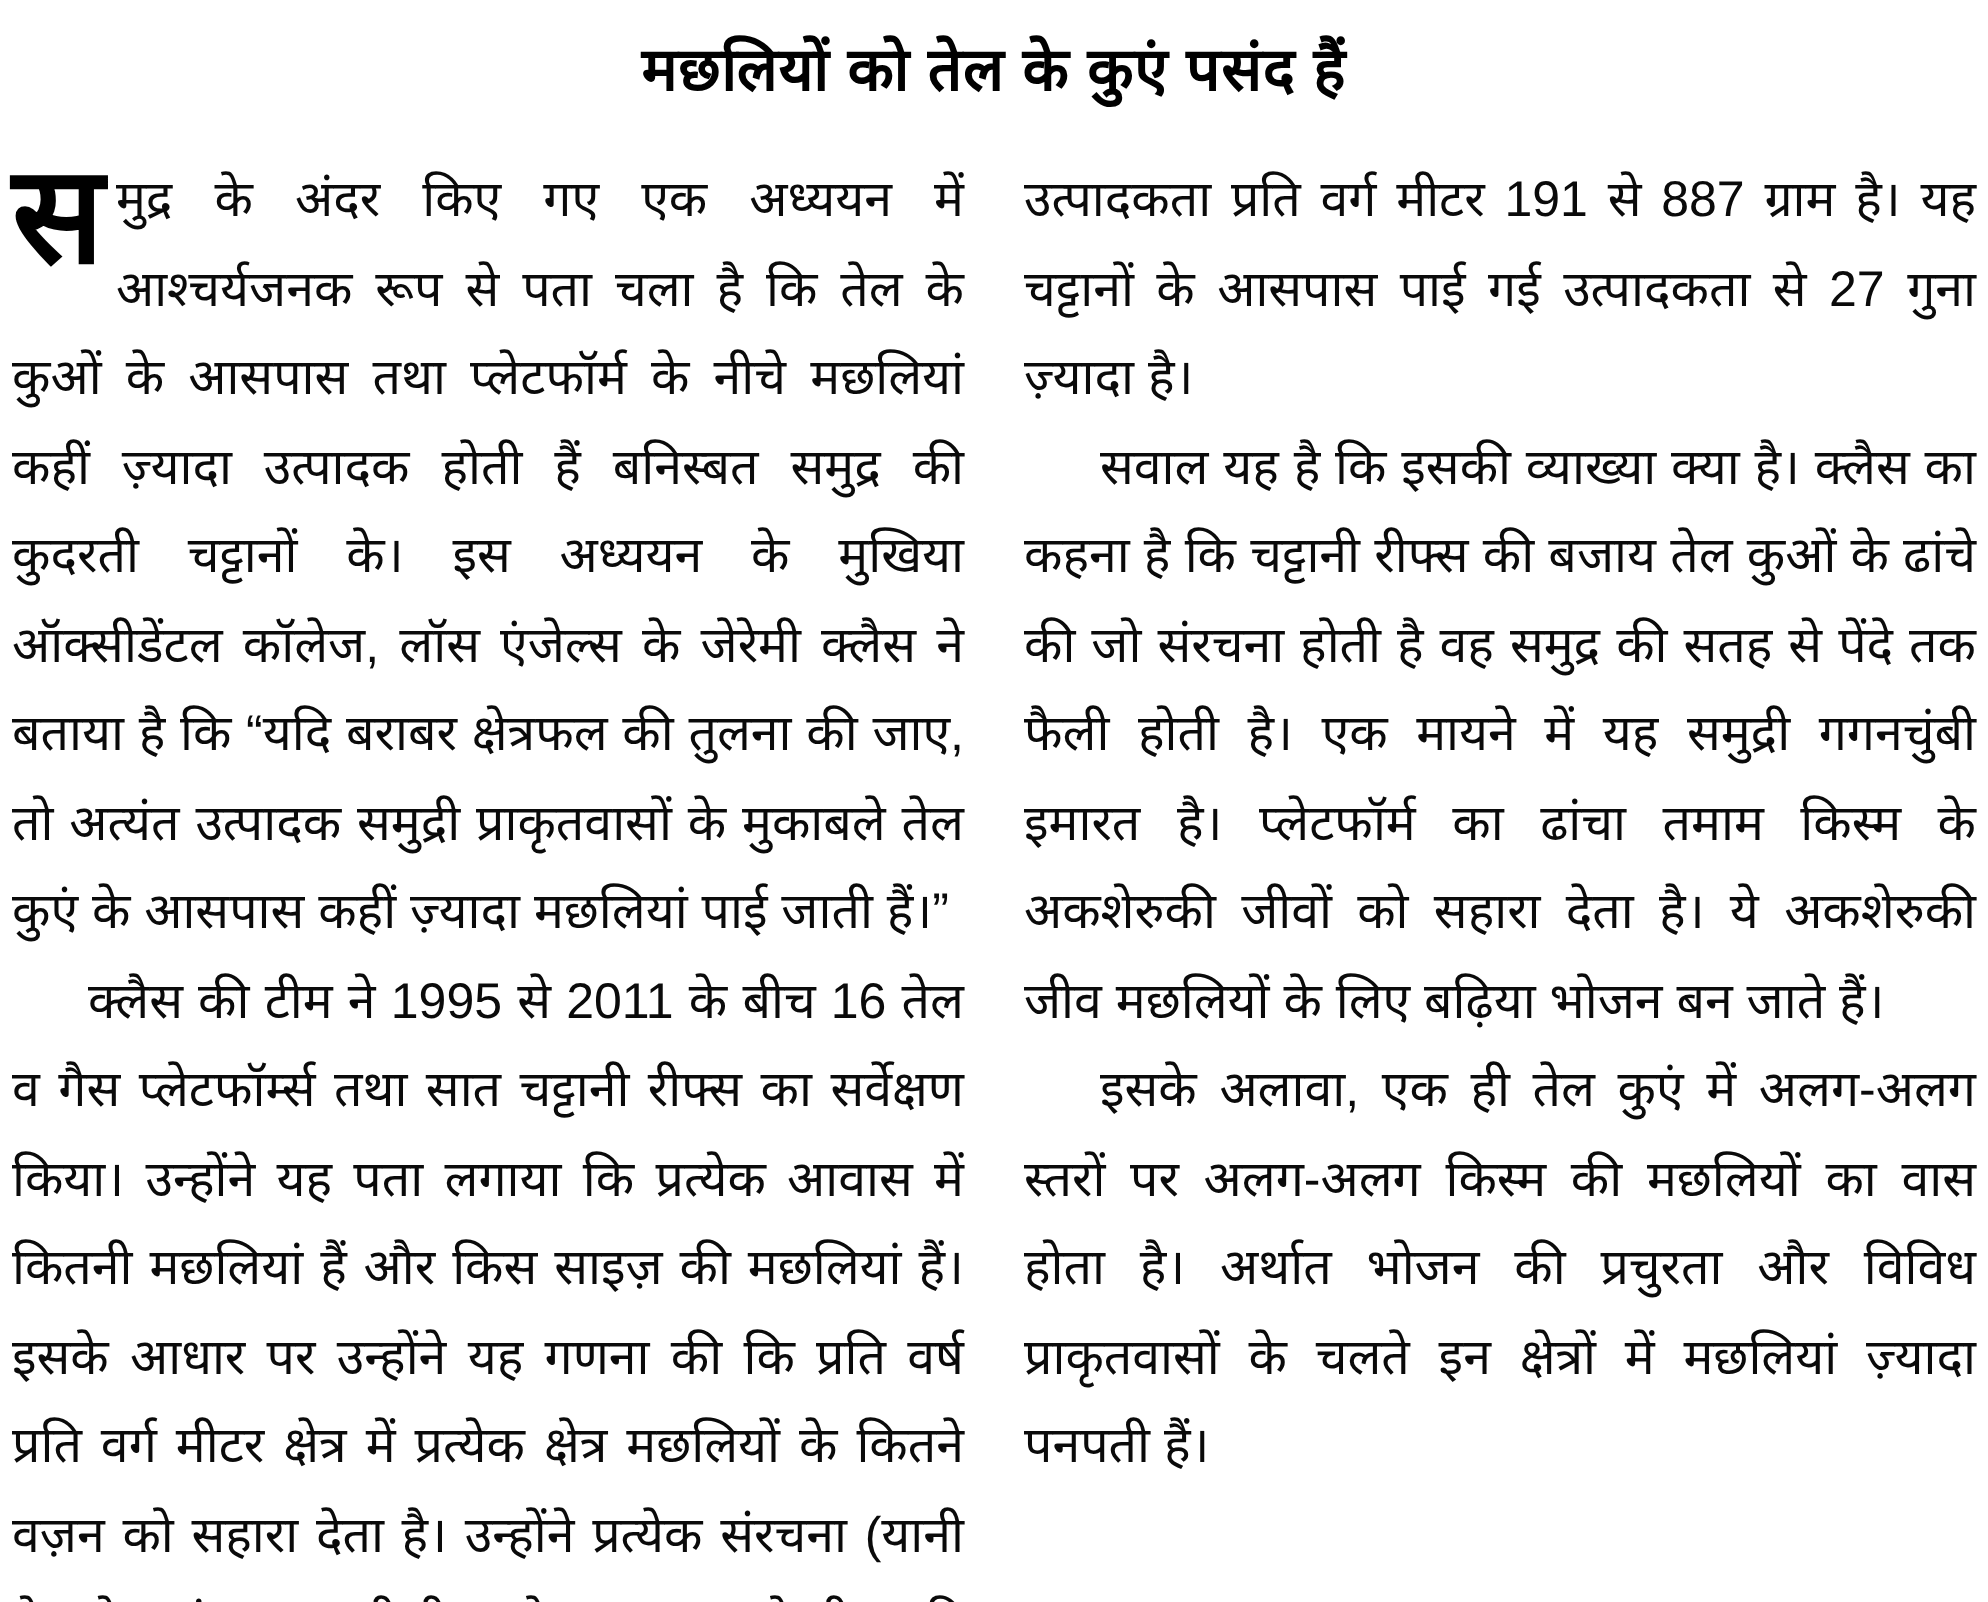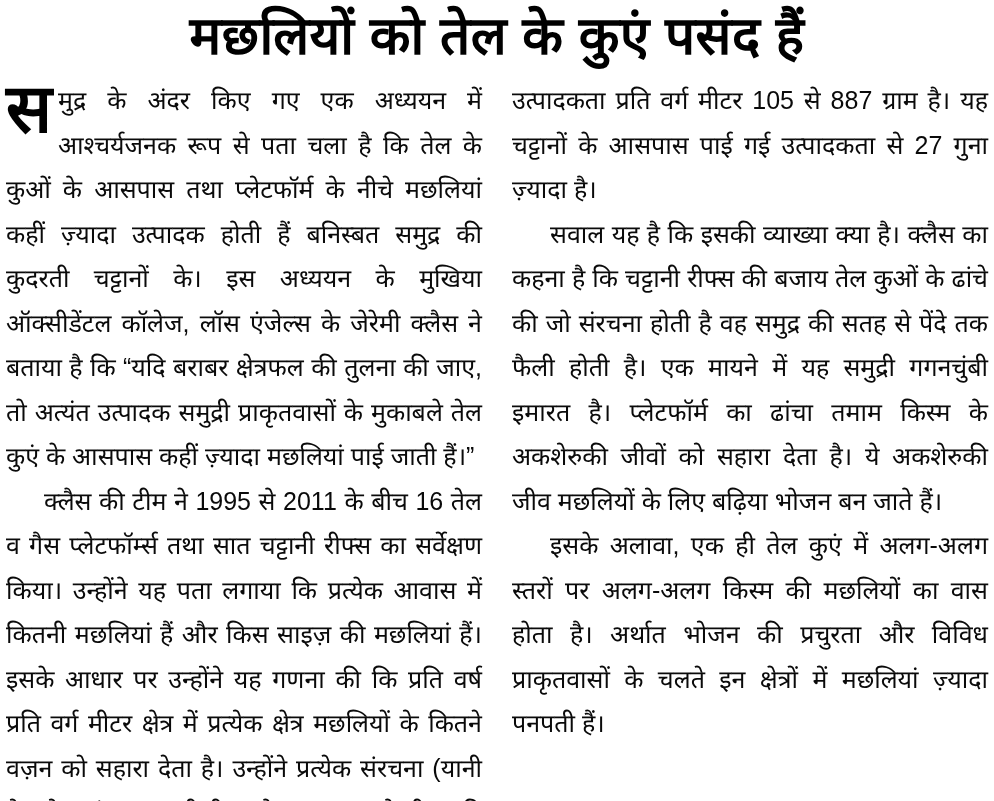--- a/index.html
+++ b/index.html
@@ -12,21 +12,21 @@
   .page {
     width: 994px;
     height: 801px;
     background: #ffffff;
     overflow: hidden;
     box-sizing: border-box;
     padding: 2px 6px 0 6px;
   }
   .headline {
     text-align: center;
-    font-size: 53px;
+    font-size: 30px;
     font-weight: bold;
     line-height: 68px;
     letter-spacing: 0.5px;
     margin: 0 0 8px 0;
     color: #000000;
   }
   .columns {
     display: flex;
     gap: 30px;
   }
@@ -62,19 +62,19 @@
 
   <div class="columns">
 
     <div class="col">
       <p><span class="dropcap">स</span><span>मुद्र के अंदर किए गए एक अध्ययन में आश्चर्यजनक रूप से पता चला है कि तेल के कुओं के आसपास तथा प्लेटफॉर्म के नीचे मछलियां कहीं ज़्यादा उत्पादक होती हैं बनिस्बत समुद्र की कुदरती चट्टानों के। इस अध्ययन के मुखिया ऑक्सीडेंटल कॉलेज, लॉस एंजेल्स के जेरेमी क्लैस ने बताया है कि “यदि बराबर क्षेत्रफल की तुलना की जाए, तो अत्यंत उत्पादक समुद्री प्राकृतवासों के मुकाबले तेल कुएं के आसपास कहीं ज़्यादा मछलियां पाई जाती हैं।”</span></p>
       <p class="indent">क्लैस की टीम ने 1995 से 2011 के बीच 16 तेल व गैस प्लेटफॉर्म्स तथा सात चट्टानी रीफ्स का सर्वेक्षण किया। उन्होंने यह पता लगाया कि प्रत्येक आवास में कितनी मछलियां हैं और किस साइज़ की मछलियां हैं। इसके आधार पर उन्होंने यह गणना की कि प्रति वर्ष प्रति वर्ग मीटर क्षेत्र में प्रत्येक क्षेत्र मछलियों के कितने वज़न को सहारा देता है। उन्होंने प्रत्येक संरचना (यानी तेल के कुएं या चट्टानी रीफ) के आसपास दो मीटर की दूरी तक को हिसाब में लिया था।</p>
 
     </div>
 
     <div class="col">
-      <p>उत्पादकता प्रति वर्ग मीटर 105 से 887 ग्राम है। यह चट्टानों के आसपास पाई गई उत्पादकता से 27 गुना ज़्यादा है।</p>
+      <p>उत्पादकता प्रति वर्ग मीटर 191 से 887 ग्राम है। यह चट्टानों के आसपास पाई गई उत्पादकता से 27 गुना ज़्यादा है।</p>
       <p class="indent">सवाल यह है कि इसकी व्याख्या क्या है। क्लैस का कहना है कि चट्टानी रीफ्स की बजाय तेल कुओं के ढांचे की जो संरचना होती है वह समुद्र की सतह से पेंदे तक फैली होती है। एक मायने में यह समुद्री गगनचुंबी इमारत है। प्लेटफॉर्म का ढांचा तमाम किस्म के अकशेरुकी जीवों को सहारा देता है। ये अकशेरुकी जीव मछलियों के लिए बढ़िया भोजन बन जाते हैं।</p>
       <p class="indent"><span>इसके अलावा, एक ही तेल कुएं में अलग-अलग स्तरों पर अलग-अलग किस्म की मछलियों का वास होता है। अर्थात भोजन की प्रचुरता और विविध प्राकृतवासों के चलते इन क्षेत्रों में मछलियां ज़्यादा पनपती हैं। </span></p>
     </div>
 
   </div>
 </div>
 
 </body></html>

